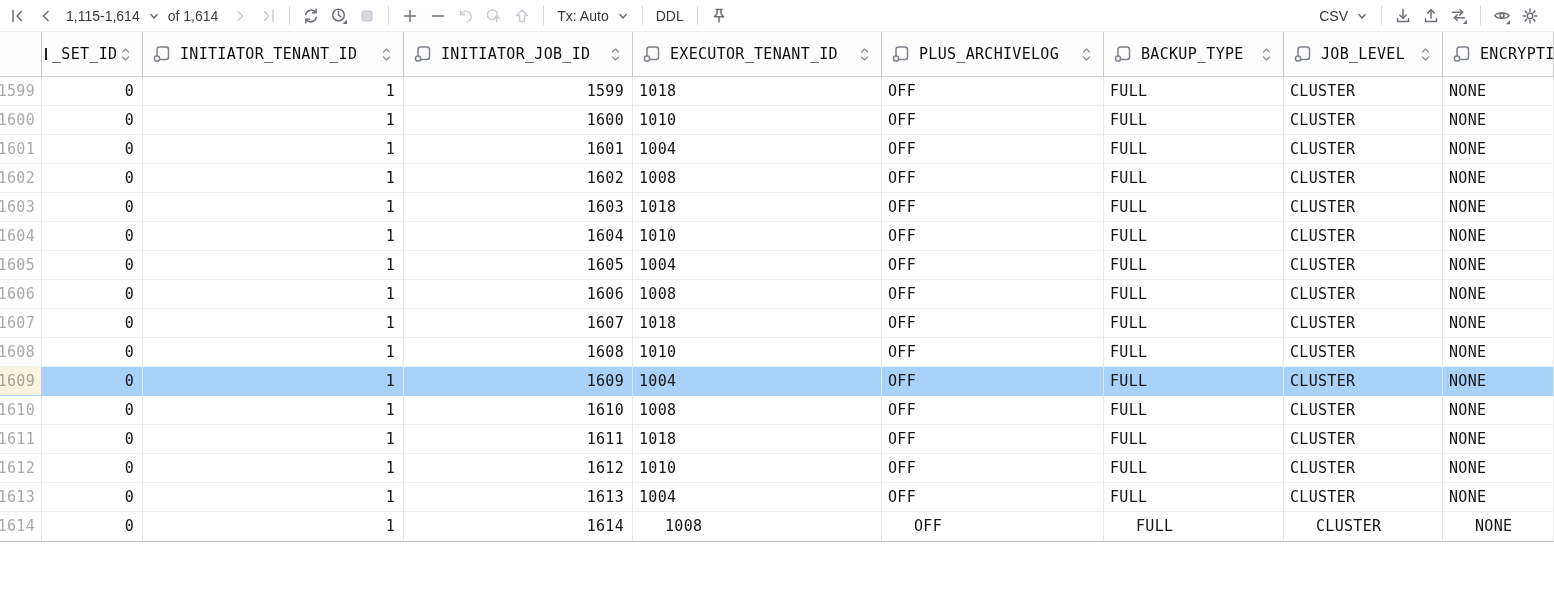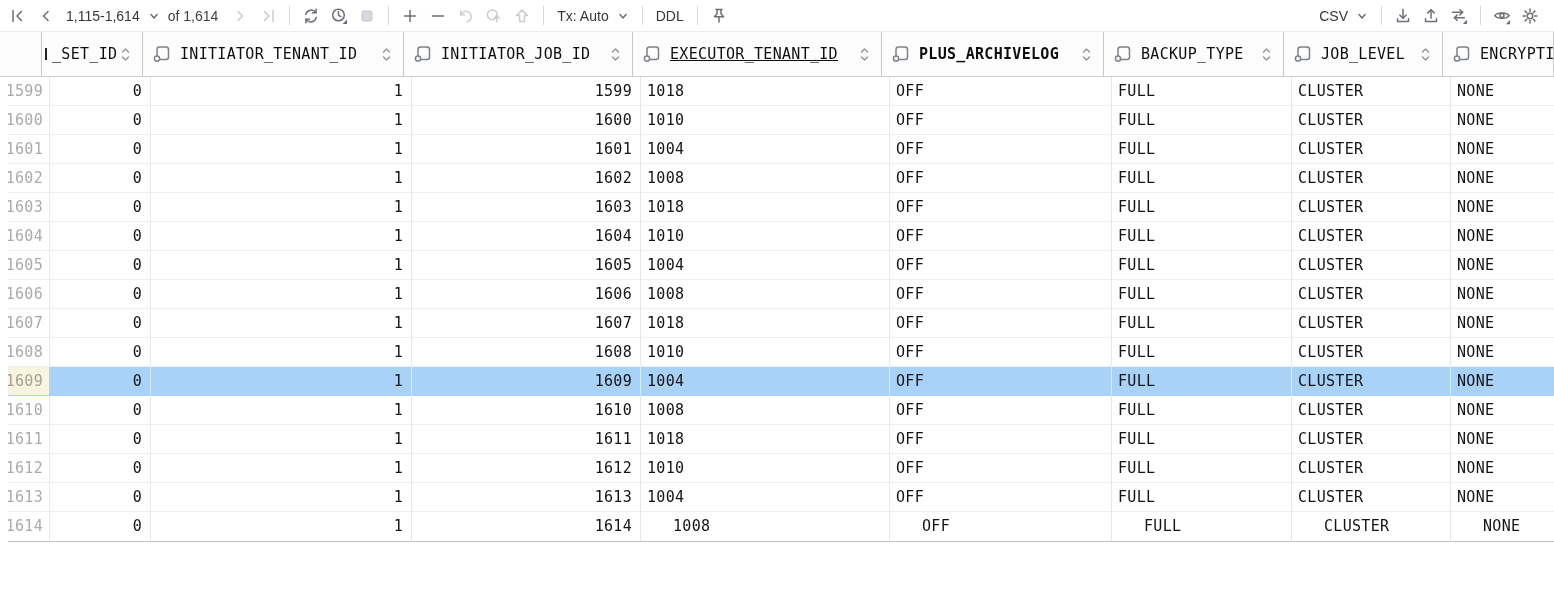--- a/index.html
+++ b/index.html
@@ -48,21 +48,21 @@
     border-right:1px solid #c9c9c9; padding:0 0 0 10px;
     white-space:nowrap; overflow:hidden; position:relative;
   }
   .hcell .col-ic { margin-right:9px; flex:none; }
   .hcell .sort { margin-left:auto; margin-right:12px; flex:none; }
   .hcell.first { padding-left:4px; }
   .sliver { display:inline-block; width:2px; height:12px; border-right:2px solid #222;
             margin-right:4px; transform:translateX(-1px); }
   .gutter-h { width:42px; flex:none; border-right:1px solid #c9c9c9; }
 
-  .grid-body { border-bottom:1px solid #c0c0c0;margin-left:8px; }
+  .grid-body { border-bottom:1px solid #c0c0c0; }
   .row { display:flex; height:29px; }
   .cell {
     flex:none; height:29px; line-height:28px;
     font-family:"DejaVu Sans Mono","Liberation Mono",monospace;
     font-size:15px; letter-spacing:0.3px; color:#141414;
     border-right:1px solid #e7e7e7; border-bottom:1px solid #efefef;
     white-space:nowrap; overflow:hidden;
   }
   .cell.r { text-align:right; padding-right:8px; }
   .cell.l { padding-left:6px; }
@@ -269,32 +269,32 @@
         <svg class="col-ic" width="18" height="18" viewBox="0 0 18 18">
           <rect x="4" y="2" width="11.5" height="12.5" rx="2.5" fill="none" stroke="#7d828b" stroke-width="1.5"></rect>
           <circle cx="4" cy="13.5" r="2.6" fill="#fff" stroke="#7d828b" stroke-width="1.5"></circle>
         </svg>
         <span>INITIATOR_JOB_ID</span>
         <svg class="sort" width="9" height="15" viewBox="0 0 9 15">
           <path d="M1.5 5 4.5 2l3 3" fill="none" stroke="#8c9096" stroke-width="1.3" stroke-linecap="round" stroke-linejoin="round"></path>
           <path d="M1.5 10l3 3 3-3" fill="none" stroke="#8c9096" stroke-width="1.3" stroke-linecap="round" stroke-linejoin="round"></path>
         </svg>
       </div>
-      <div class="hcell" style="width: 249px; text-decoration: underline;">
+      <div class="hcell" style="width: 249px;">
         <svg class="col-ic" width="18" height="18" viewBox="0 0 18 18">
           <rect x="4" y="2" width="11.5" height="12.5" rx="2.5" fill="none" stroke="#7d828b" stroke-width="1.5"></rect>
           <circle cx="4" cy="13.5" r="2.6" fill="#fff" stroke="#7d828b" stroke-width="1.5"></circle>
         </svg>
         <span>EXECUTOR_TENANT_ID</span>
         <svg class="sort" width="9" height="15" viewBox="0 0 9 15">
           <path d="M1.5 5 4.5 2l3 3" fill="none" stroke="#8c9096" stroke-width="1.3" stroke-linecap="round" stroke-linejoin="round"></path>
           <path d="M1.5 10l3 3 3-3" fill="none" stroke="#8c9096" stroke-width="1.3" stroke-linecap="round" stroke-linejoin="round"></path>
         </svg>
       </div>
-      <div class="hcell" style="width: 222px; font-weight: bold;">
+      <div class="hcell" style="width: 222px;">
         <svg class="col-ic" width="18" height="18" viewBox="0 0 18 18">
           <rect x="4" y="2" width="11.5" height="12.5" rx="2.5" fill="none" stroke="#7d828b" stroke-width="1.5"></rect>
           <circle cx="4" cy="13.5" r="2.6" fill="#fff" stroke="#7d828b" stroke-width="1.5"></circle>
         </svg>
         <span>PLUS_ARCHIVELOG</span>
         <svg class="sort" width="9" height="15" viewBox="0 0 9 15">
           <path d="M1.5 5 4.5 2l3 3" fill="none" stroke="#8c9096" stroke-width="1.3" stroke-linecap="round" stroke-linejoin="round"></path>
           <path d="M1.5 10l3 3 3-3" fill="none" stroke="#8c9096" stroke-width="1.3" stroke-linecap="round" stroke-linejoin="round"></path>
         </svg>
       </div>

